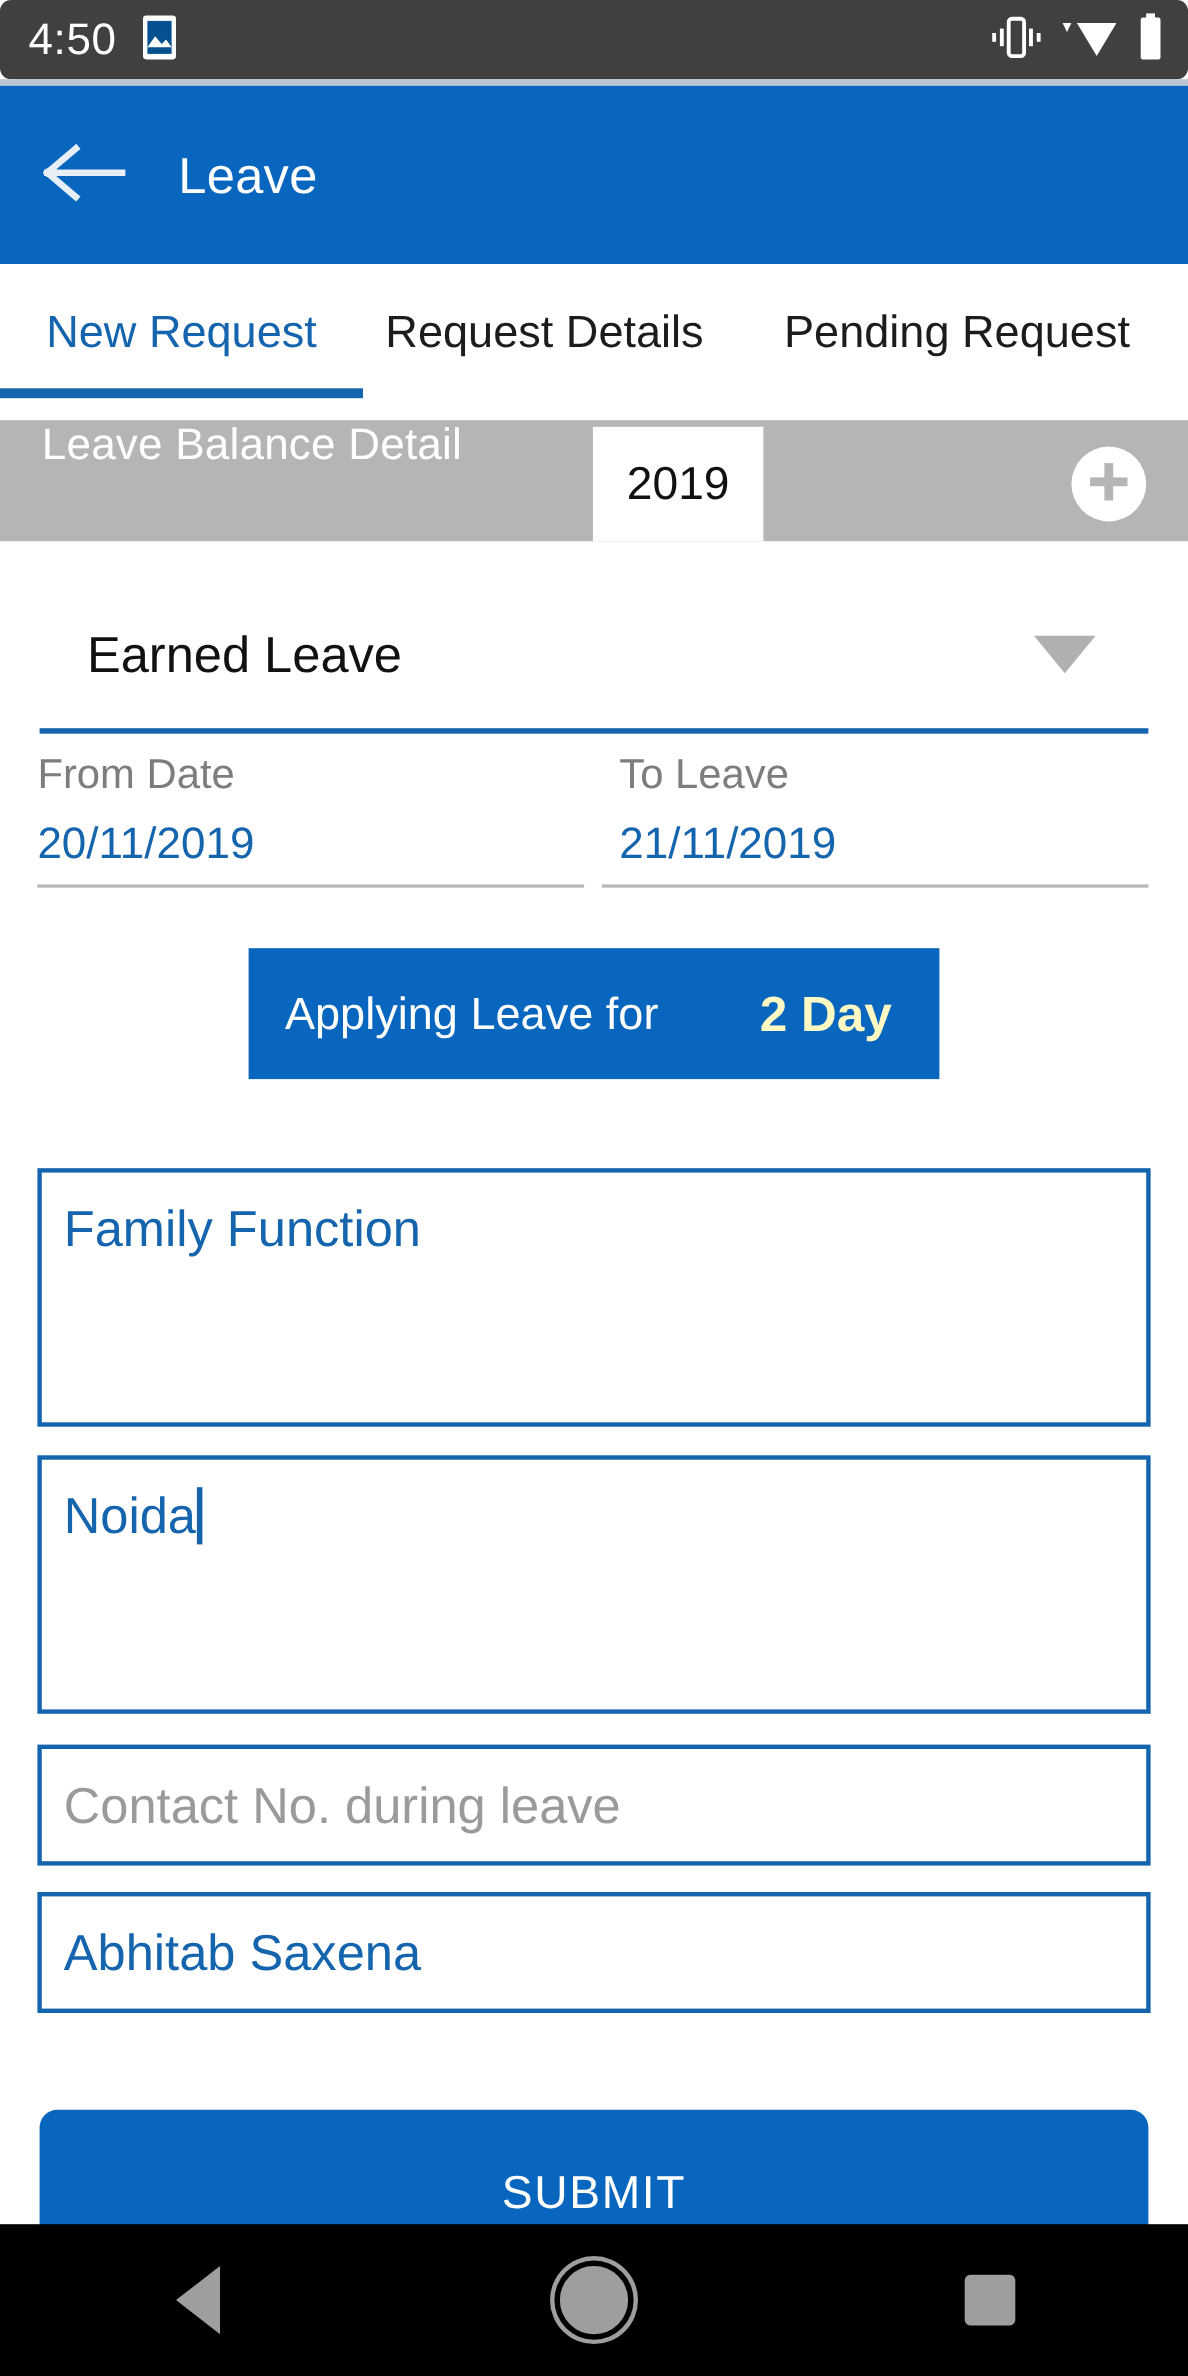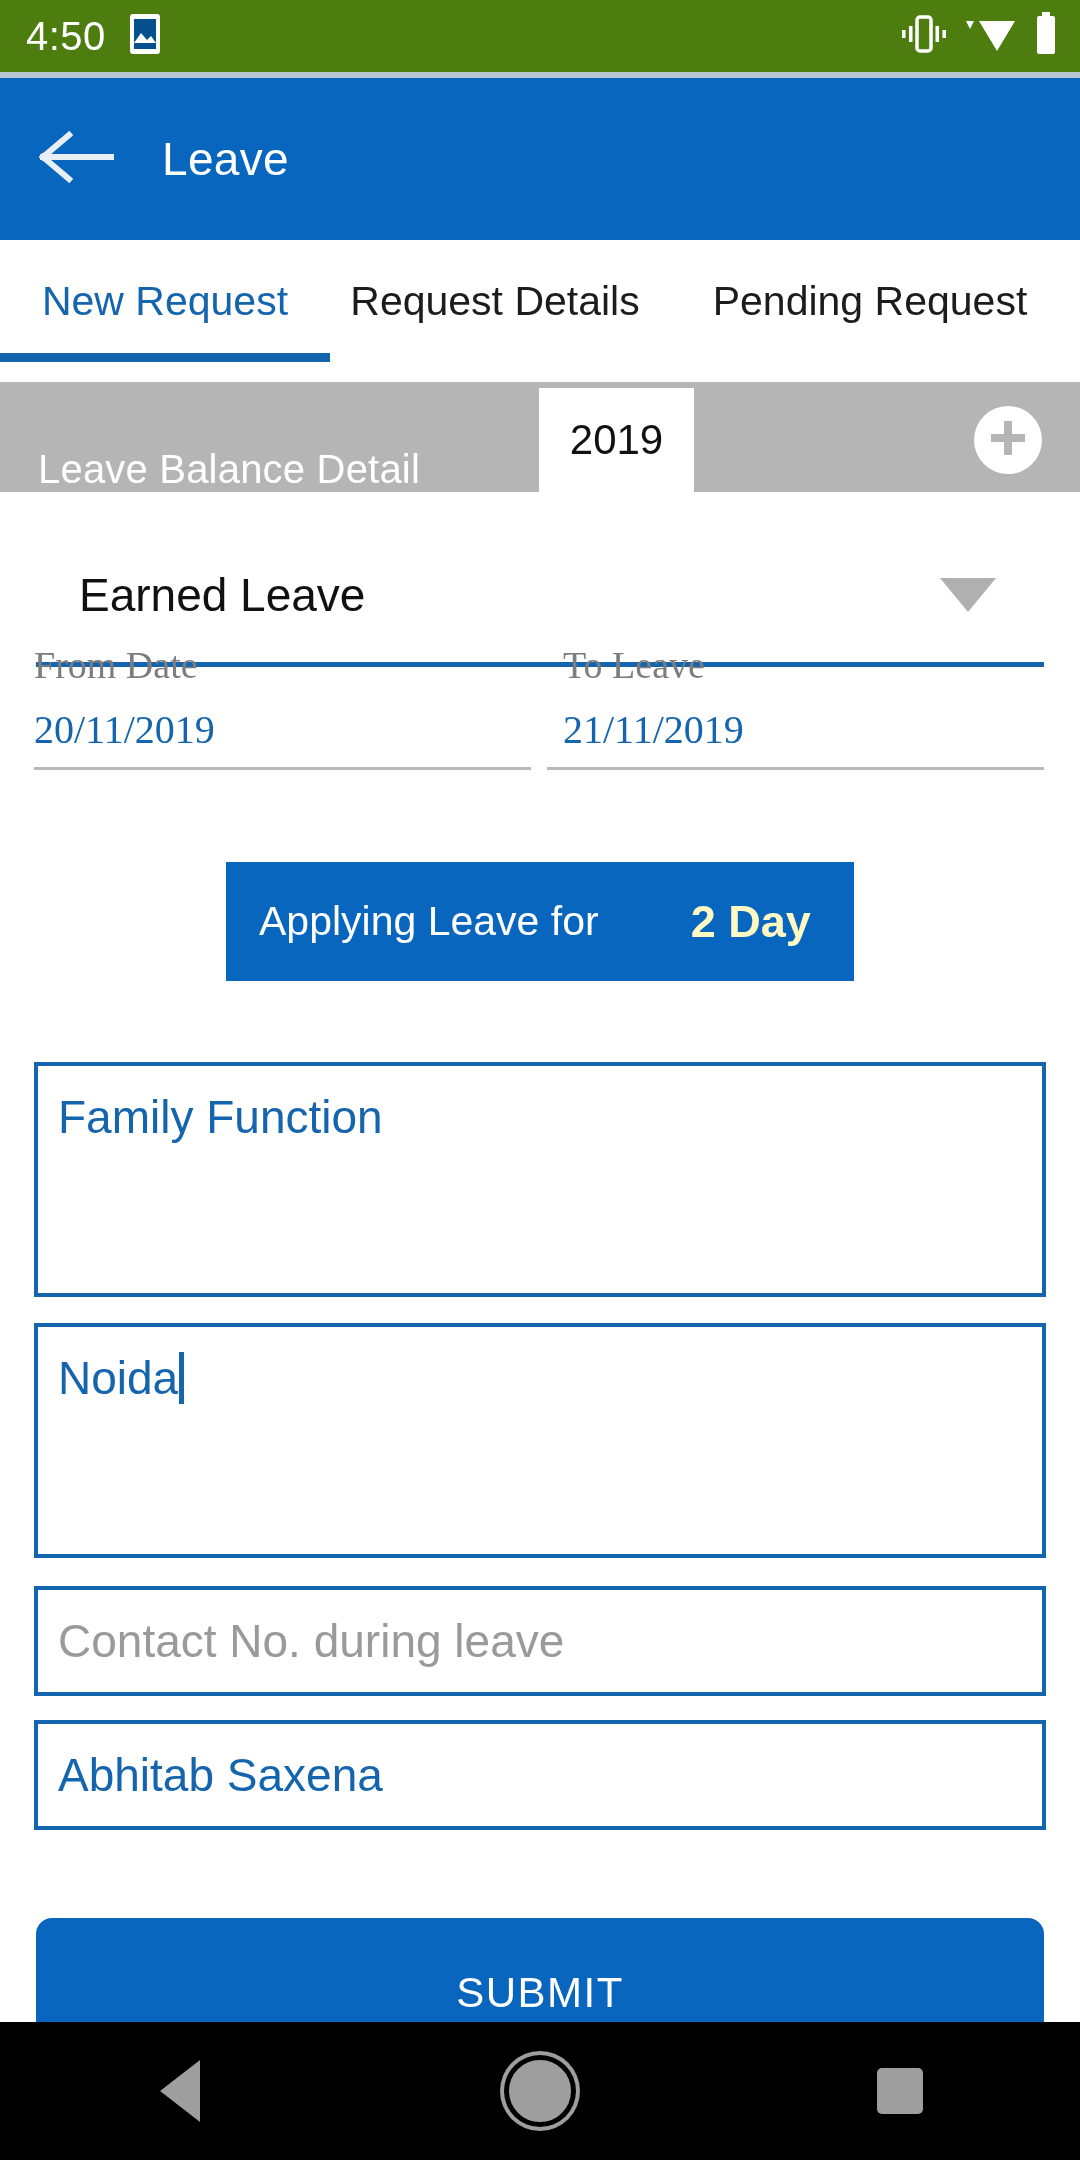--- a/index.html
+++ b/index.html
@@ -21,25 +21,26 @@
     background: #ffffff;
     overflow: hidden;
   }
 
   
   .status-bar {
     position: absolute;
     top: 0; left: 0;
     width: 1080px;
     height: 72px;
-    background: #4d7c0f;
+    background: #404040;
     display: flex;
     align-items: center;
     box-sizing: border-box;
     padding: 0 22px 0 26px;
+    border-radius: 10px;
   }
   .status-clock {
     color: #ffffff;
     font-size: 40px;
     font-weight: 400;
     letter-spacing: 0.5px;
     line-height: 1;
   }
   .status-left-icons {
     display: flex;
@@ -123,21 +124,21 @@
   }
 
   
   .balance-bar {
     position: absolute;
     top: 382px; left: 0;
     width: 1080px;
     height: 110px;
     background: #b5b5b5;
     display: flex;
-    align-items: flex-end;
+    align-items: flex-start;
   }
   .balance-label {
     color: #ffffff;
     font-size: 40px;
     margin-left: 38px;
     letter-spacing: 0.2px;
   }
   .year-box {
     position: absolute;
     left: 539px;
@@ -191,26 +192,25 @@
     margin-right: 48px;
     width: 0; height: 0;
     border-left: 28px solid transparent;
     border-right: 28px solid transparent;
     border-top: 34px solid #b0b0b0;
   }
 
   
   .date-row {
     position: absolute;
-    top: 643px;
+    top: 683px;
     left: 34px;
     width: 1010px;
     display: flex;
     gap: 16px;
-    font-family: Liberation Serif, serif;
   }
   .date-field {
     width: 497px;
     box-sizing: border-box;
     border-bottom: 3px solid #b8b8b8;
     padding-bottom: 14px;
     cursor: pointer;
   }
   .date-field .dlabel {
     display: block;

